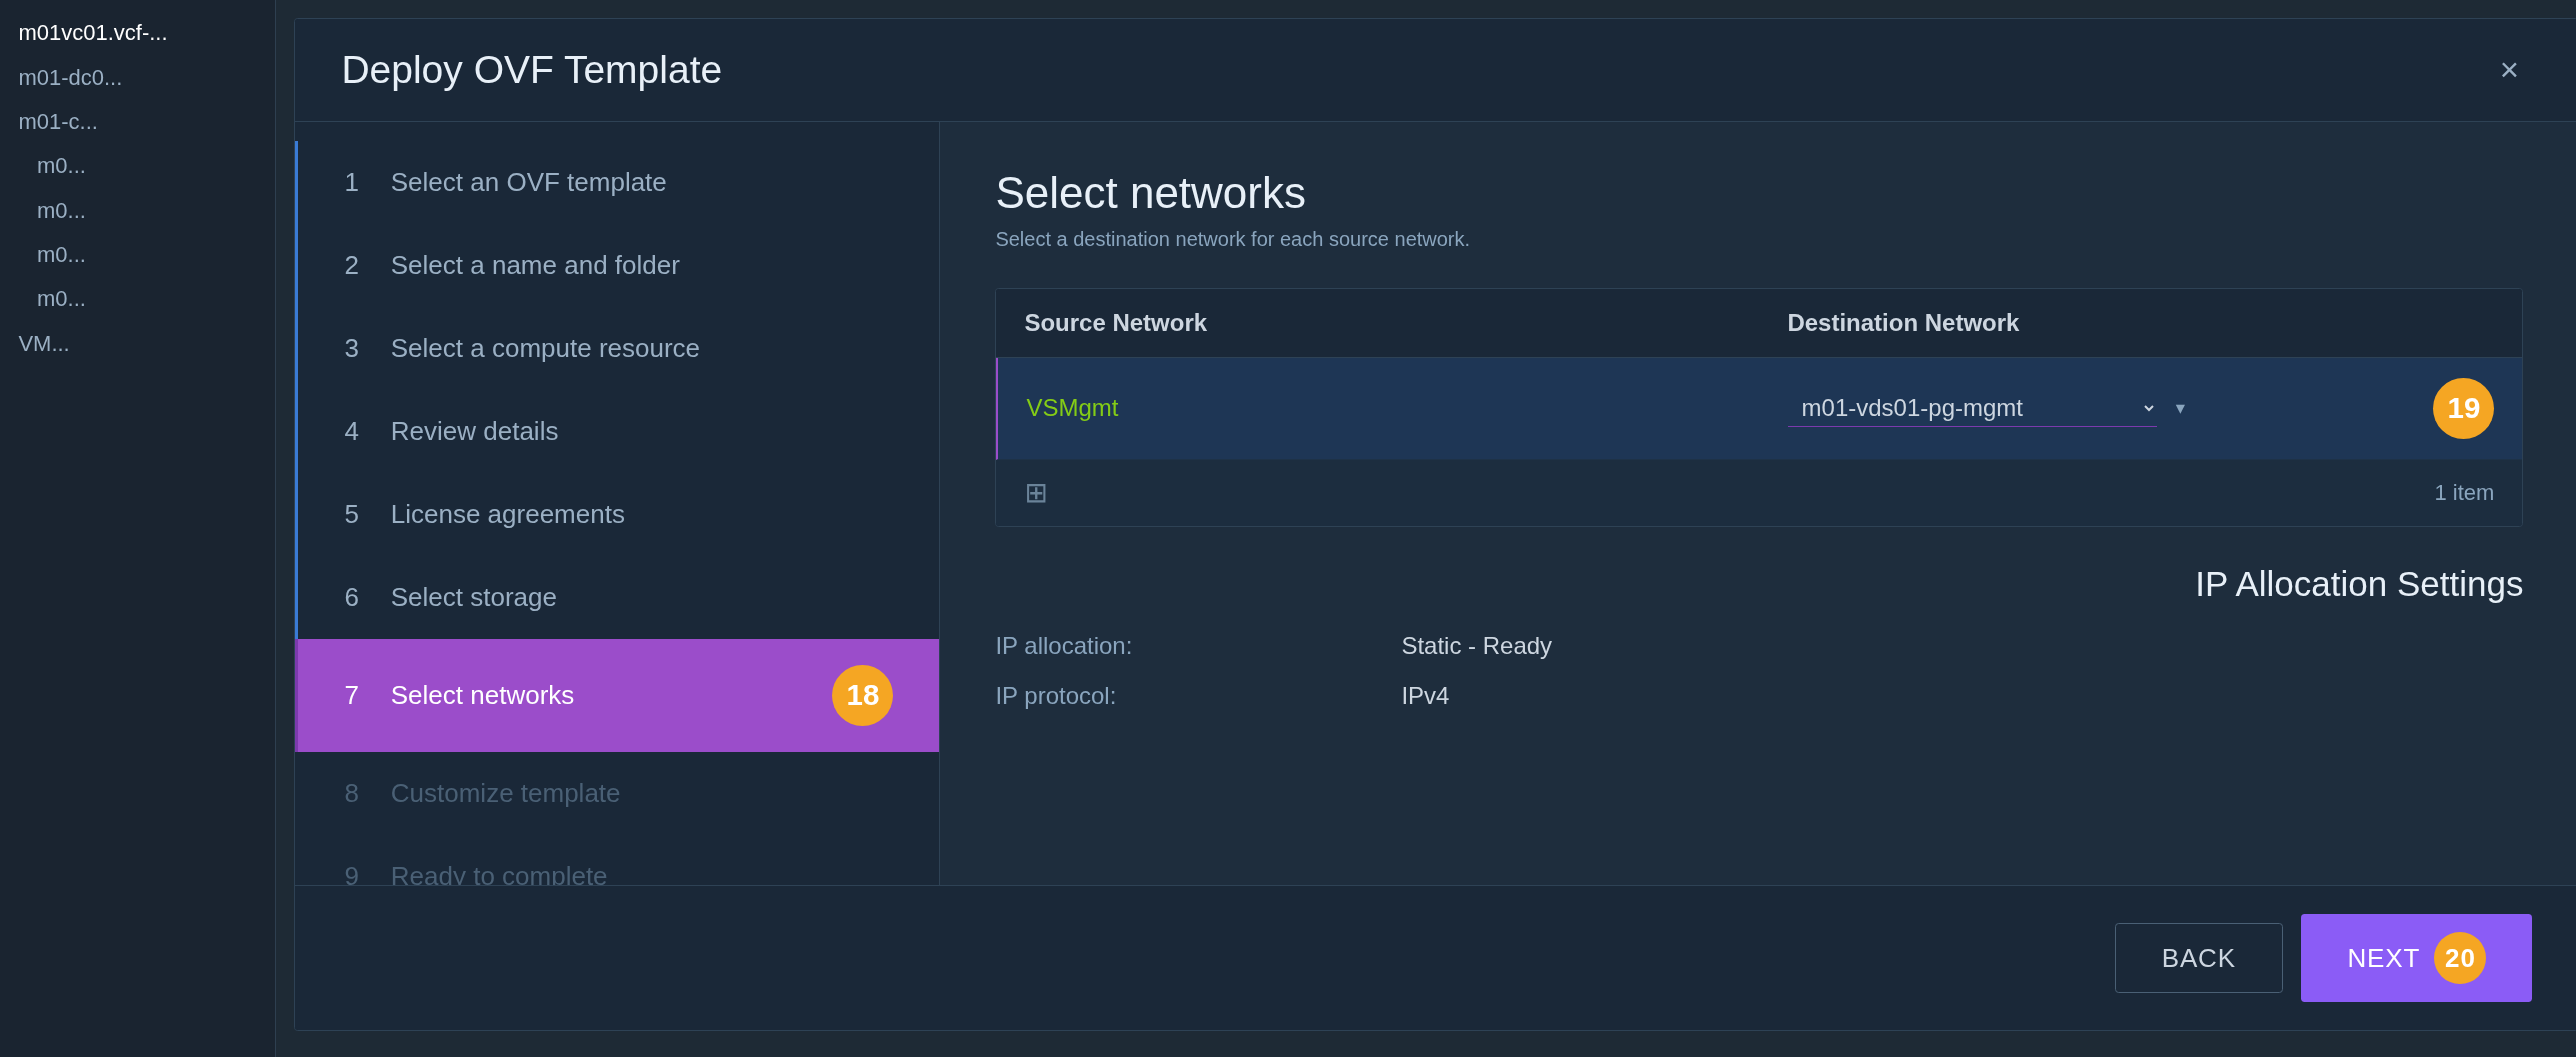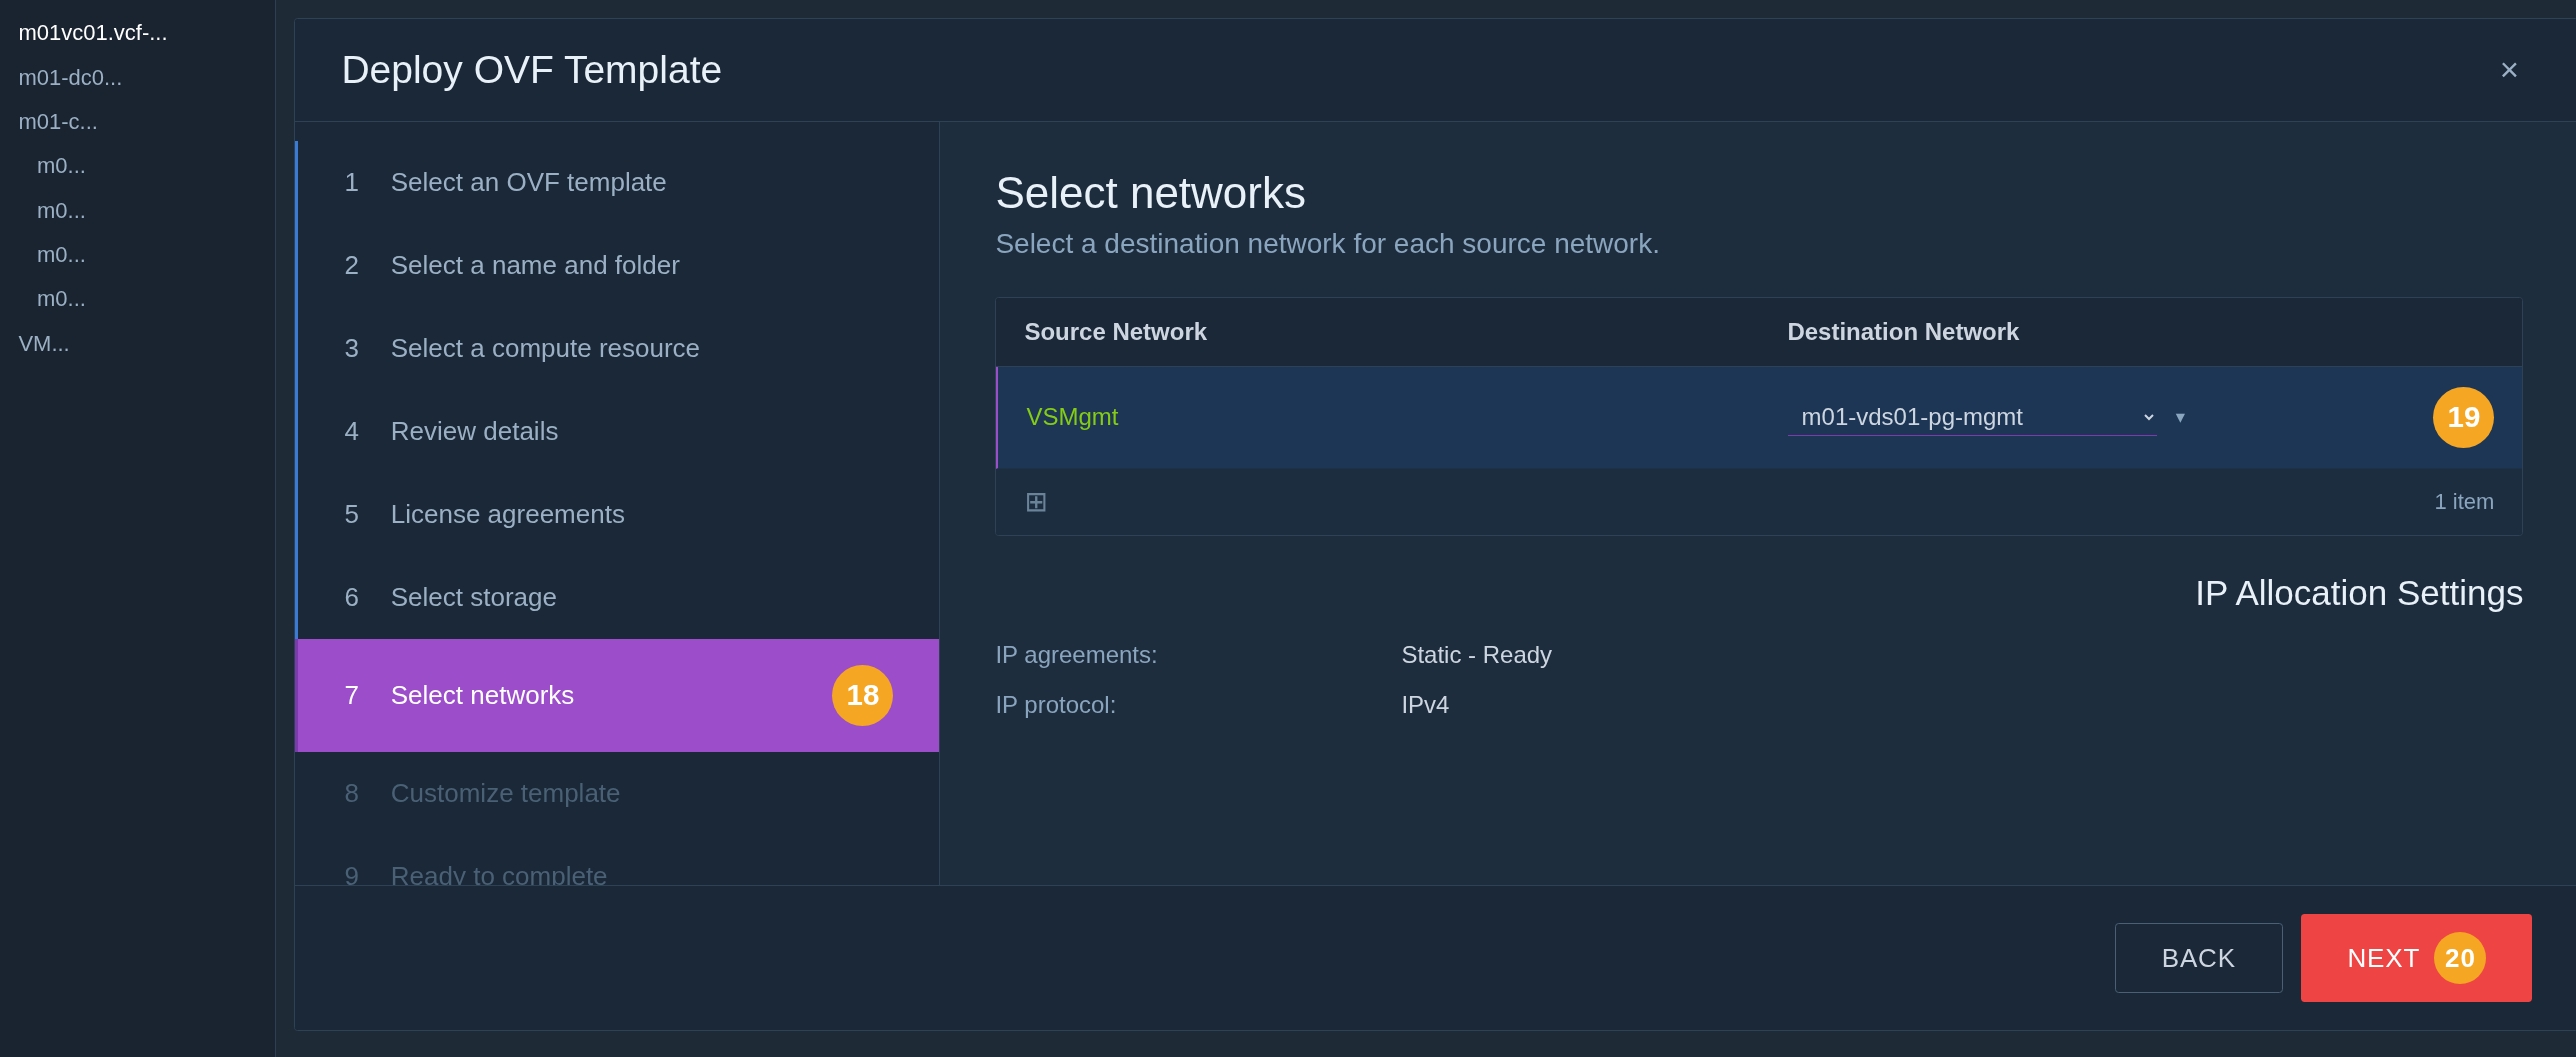--- a/index.html
+++ b/index.html
@@ -150,21 +150,21 @@
       flex-direction: column;
       gap: 37px;
     }
 
     .content-title {
       font-size: 44px;
       font-weight: 300;
       color: #e8f0f8;
     }
     .content-subtitle {
-      font-size: 28px;
+      font-size: 20px;
       color: #8aa5be;
       margin-top: 9.2px;
     }
 
     
     .network-table {
       border: 0.9px solid #2e4255;
       border-radius: 3.7px;
       overflow: hidden;
     }
@@ -284,21 +284,21 @@
       color: #cdd6e0;
       text-transform: uppercase;
     }
     .btn-back {
       background: transparent;
       color: #cdd6e0;
       border: 0.9px solid #4a6075;
       text-transform: uppercase;
     }
     .btn-next {
-      background: #ef4444;
+      background: #8b5cf6;
       color: #fff;
       text-transform: uppercase;
       display: flex;
       align-items: center;
       gap: 14px;
     }
 
     .chevron-icon { font-size: 18.4px; color: #8aa5be; }
   </style>
 </head>
@@ -407,21 +407,21 @@
           <div class="table-row-2">
             <span class="grid-icon">⊞</span>
             <span class="item-count">1 item</span>
           </div>
         </div>
 
         <div>
           <div class="ip-section-title">IP Allocation Settings</div>
           <div style="height: 28px;"></div>
           <div class="ip-grid">
-            <div class="ip-label">IP agreements:</div>
+            <div class="ip-label">IP allocation:</div>
             <div class="ip-value">Static - Ready</div>
             <div class="ip-label">IP protocol:</div>
             <div class="ip-value">IPv4</div>
           </div>
         </div>
       </div>
 
     </div>
 
     <div class="dialog-footer">

